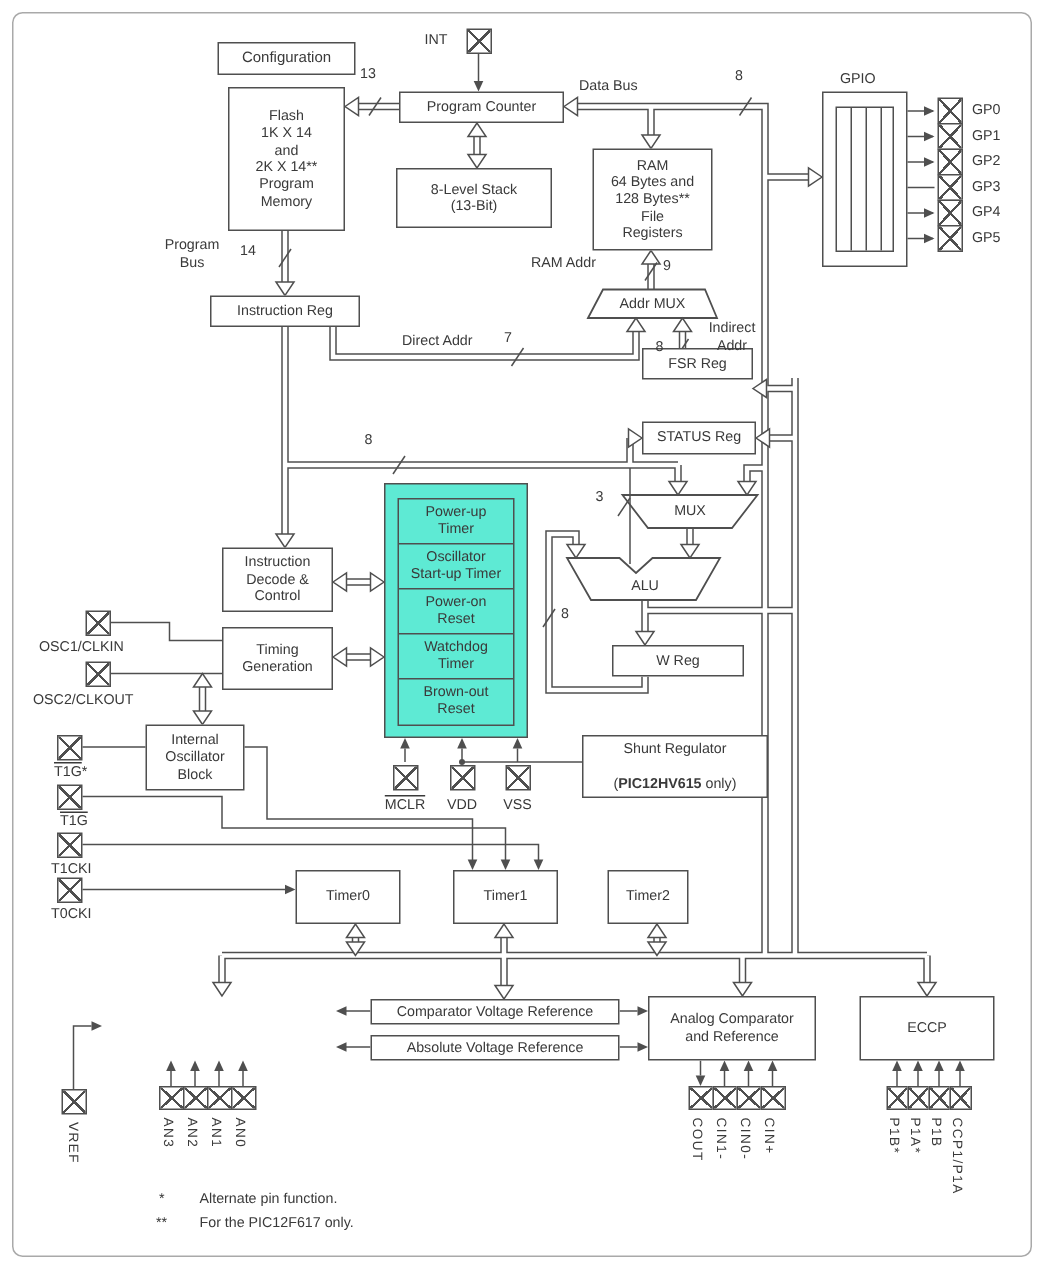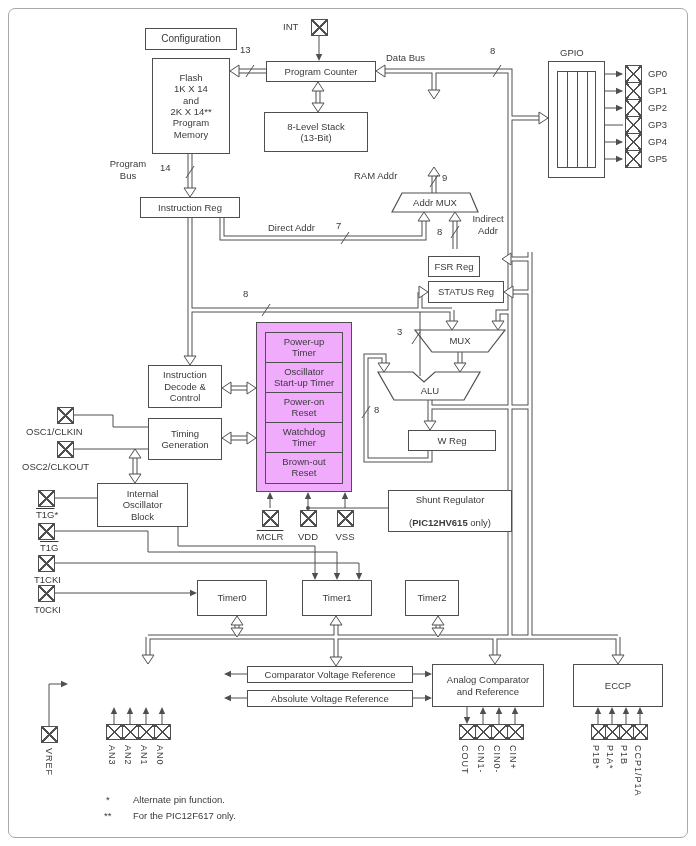--- a/index.html
+++ b/index.html
@@ -11,21 +11,21 @@
       white-space:pre-line;font-size:9.5px;line-height:1.2;color:#3a3a3a;}
   .nob{border:none;background:transparent;}
   .lb{position:absolute;font-size:9.5px;color:#3a3a3a;white-space:pre-line;line-height:1.25;}
   .ctr{text-align:center;}
   .pin{position:absolute;box-sizing:border-box;width:17px;height:17px;border:1px solid #4f4f4f;
        background:
         linear-gradient(to top right, transparent calc(50% - 0.8px), #4f4f4f calc(50% - 0.8px), #4f4f4f calc(50% + 0.8px), transparent calc(50% + 0.8px)),
         linear-gradient(to bottom right, transparent calc(50% - 0.8px), #4f4f4f calc(50% - 0.8px), #4f4f4f calc(50% + 0.8px), transparent calc(50% + 0.8px)),#fff;}
   .vlb{position:absolute;writing-mode:vertical-rl;text-orientation:sideways;font-size:9px;color:#3a3a3a;letter-spacing:1px;}
   .ov{text-decoration:overline;}
-  .cells{position:absolute;box-sizing:border-box;border:1px solid #4f4f4f;background:#f0abfc;}
+  .cells{position:absolute;box-sizing:border-box;border:1px solid #4f4f4f;background:#5eead4;}
   .cell{box-sizing:border-box;height:30px;display:flex;align-items:center;justify-content:center;
         text-align:center;white-space:pre-line;border-bottom:1px solid #4f4f4f;font-size:9.5px;line-height:1.15;color:#3a3a3a;}
   .cell:last-child{border-bottom:none;}
   .vdiv{position:absolute;top:0;bottom:0;width:1px;background:#4f4f4f;}
   .b{font-weight:bold;}
 </style>
 </head>
 <body>
 
 <div id="stage">
@@ -230,38 +230,43 @@
   <div class="bx" style="left:145px;top:28px;width:92px;height:22px;font-size:10px">Configuration</div>
   <div class="bx" style="left:152px;top:58px;width:78px;height:96px">Flash
 1K X 14
 and
 2K X 14**
 Program
 Memory</div>
   <div class="bx" style="left:266px;top:61px;width:110px;height:21px">Program Counter</div>
   <div class="bx" style="left:264px;top:112px;width:104px;height:40px">8-Level Stack
 (13-Bit)</div>
+  <div class="bx" style="left:395px;top:99px;width:80px;height:68px">RAM
+64 Bytes and
+128 Bytes**
+File
+Registers</div>
 
   <div class="bx" style="left:548px;top:61px;width:57px;height:117px"></div>
   <div class="bx" style="left:557px;top:71px;width:39px;height:97px">
     <div class="vdiv" style="left:9px"></div>
     <div class="vdiv" style="left:19px"></div>
     <div class="vdiv" style="left:29px"></div>
   </div>
   <div class="lb" style="left:560px;top:47px">GPIO</div>
 
   <div class="bx" style="left:140px;top:197px;width:100px;height:21px">Instruction Reg</div>
-  <div class="bx" style="left:428px;top:256px;width:52px;height:21px">FSR Reg</div>
+  <div class="bx" style="left:428px;top:232px;width:74px;height:21px">FSR Reg</div>
   <div class="bx" style="left:428px;top:281px;width:76px;height:22px">STATUS Reg</div>
   <div class="bx" style="left:148px;top:365px;width:74px;height:43px">Instruction
 Decode &amp;
 Control</div>
   <div class="bx" style="left:148px;top:418px;width:74px;height:42px">Timing
 Generation</div>
-  <div class="bx" style="left:97px;top:483px;width:91px;height:44px">Internal
+  <div class="bx" style="left:97px;top:483px;width:66px;height:44px">Internal
 Oscillator
 Block</div>
 
   <div class="cells" style="left:256px;top:322px;width:96px;height:170px"></div>
   <div class="cells" style="left:265px;top:332px;width:78px;height:152px">
     <div class="cell">Power-up
 Timer</div>
     <div class="cell">Oscillator
 Start-up Timer</div>
     <div class="cell">Power-on

